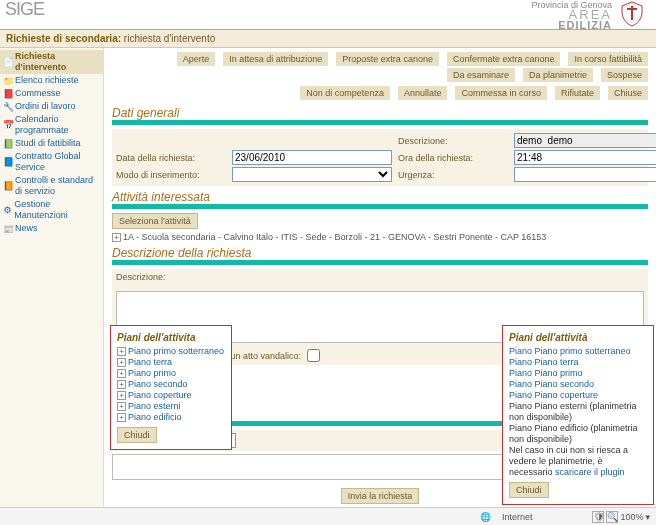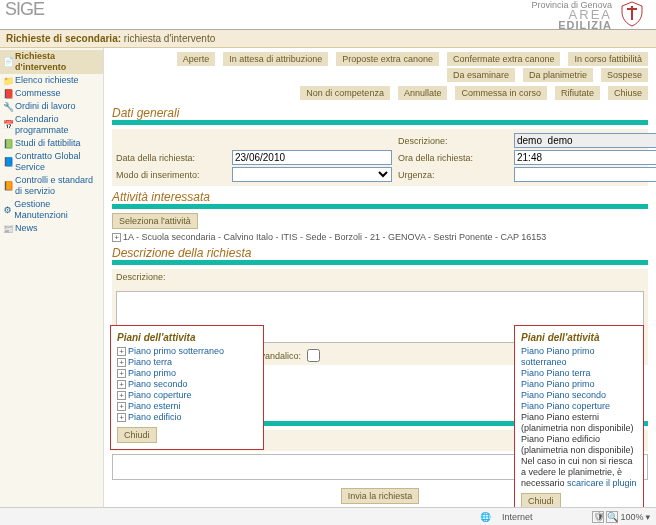--- a/index.html
+++ b/index.html
@@ -34,22 +34,22 @@
   
   .btn { background: #e9e0c3; border: 1px solid #c5b88a; font-size: 9px; padding: 2px 6px; cursor: pointer; color: #6b5a2a; }
   .acttxt { font-size: 9px; color: #555; margin-top: 3px; }
   .ex { display: inline-block; width: 9px; height: 9px; border: 1px solid #999; font-size: 8px; line-height: 8px; text-align: center; margin-right: 2px; color: #555; background: #fff; }
   
   .drow { display: flex; align-items: center; gap: 6px; background: #f7f2e3; padding: 3px 4px; }
   .ta { width: 100%; height: 52px; border: 1px solid #bbb; background: #fff; resize: none; margin-top: 3px; }
   
   .fbox { position: absolute; border: 1px solid #b33; background: #fff; padding: 6px; font-size: 9px; }
   .fbox-title { color: #7a5c0e; font-weight: bold; margin-bottom: 3px; font-size: 10px; font-style: italic; }
-  .fleft  { left: 110px; top: 325px; width: 154px; }
-  .fright { left: 514px; top: 325px; width: 130px; }
+  .fleft  { left: 110px; top: 325px; width: 122px; }
+  .fright { left: 502px; top: 325px; width: 152px; }
   .flink { color: #1a5f9e; cursor: pointer; display: block; line-height: 11px; }
   .flink .ex { text-decoration: none; }
   .ftxt { color: #333; line-height: 11px; }
   
   .mult { margin-top: 42px; }
   .mult .sec { margin-top: 2px; }
   .mrow { background: #f7f2e3; padding: 3px 4px; display: flex; align-items: center; gap: 6px; }
   .ta2 { width: 100%; height: 26px; border: 1px solid #bbb; background: #fff; resize: none; margin-top: 3px; }
   
   .submitrow { text-align: center; margin-top: 6px; }

